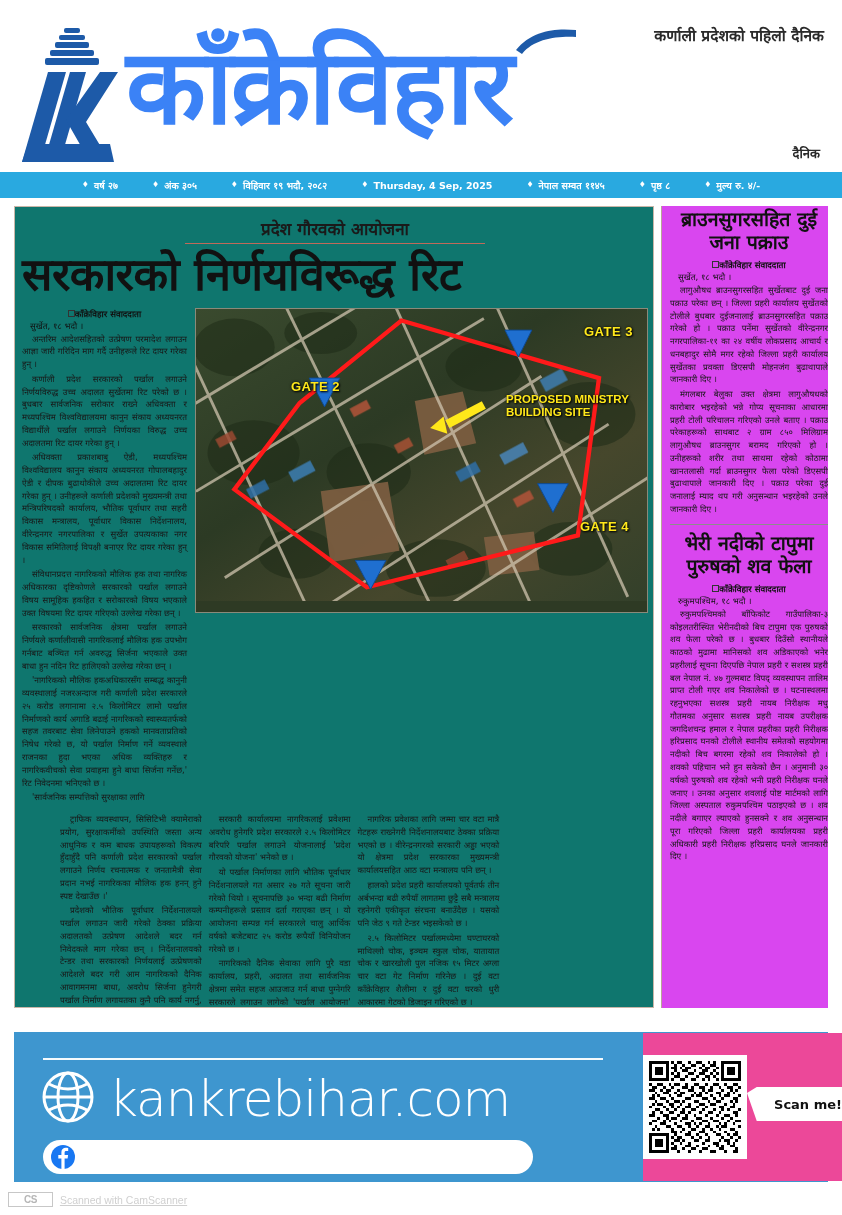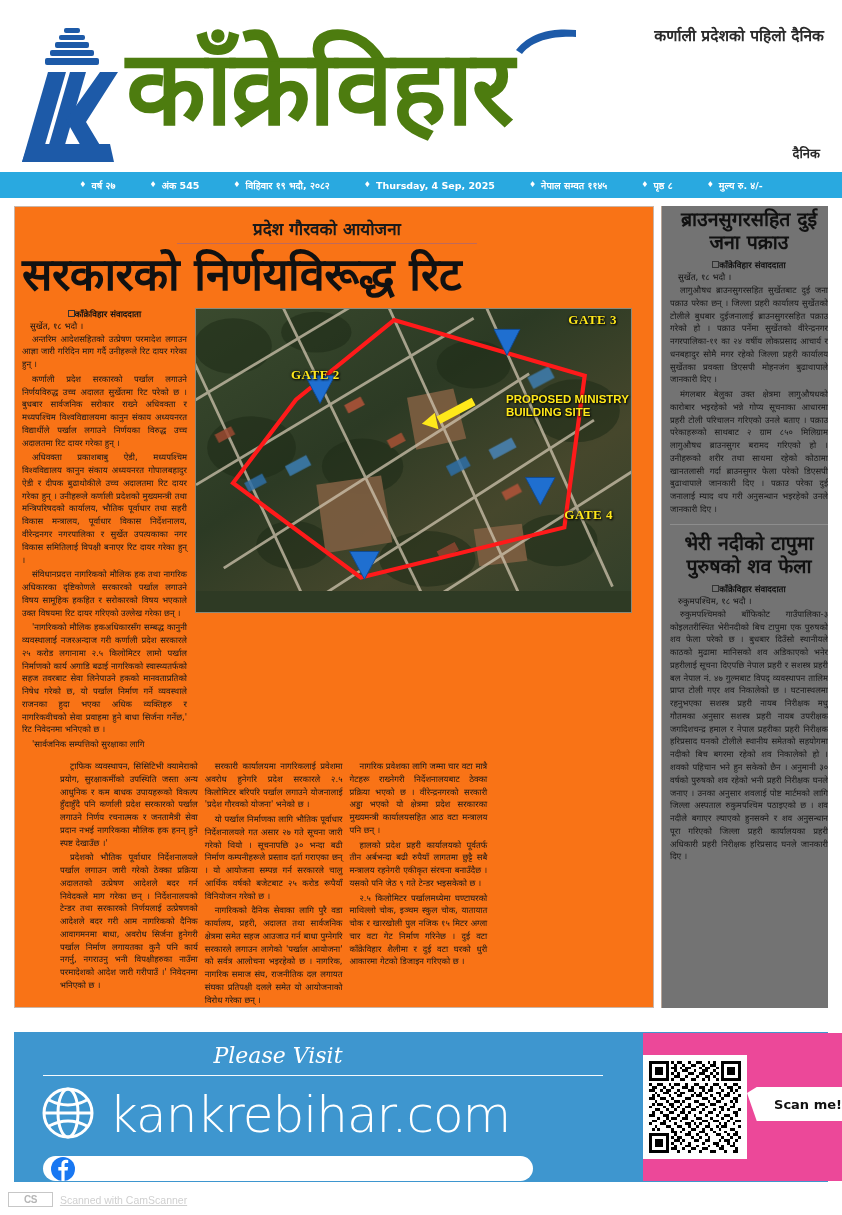--- a/index.html
+++ b/index.html
@@ -31,25 +31,25 @@
   .logo-text-wrap {
     position: relative;
     flex: 1 1 auto;
     height: 150px;
     display: flex;
     flex-direction: column;
     justify-content: center;
     margin-left: -6px;
   }
   .nameplate {
-    font-family: Liberation Sans, sans-serif;
+    font-family: Liberation Serif, serif;
     font-size: 104px;
     line-height: 0.95;
     font-weight: 700;
-    color: #4d7c0f;
+    color: #3b82f6;
     letter-spacing: -2px;
     white-space: nowrap;
     margin-top: 14px;
   }
   .tagline {
     position: absolute;
     right: 4px; top: 18px;
     font-size: 15.5px;
     font-weight: 700;
     color: #2a2a2a;
@@ -90,31 +90,31 @@
   
   .content {
     display: flex;
     gap: 0;
     padding: 8px 14px 0 14px;
     height: 810px;
   }
   .main-col {
     flex: 0 0 640px;
     border: 1.5px solid #c9b6a8;
-    background: #f97316;
-    padding: 8px 21px 6px 7px;
+    background: #0f766e;
+    padding: 8px 5px 6px 7px;
     position: relative;
     overflow: hidden;
   }
   .side-col {
     flex: 1 1 auto;
     margin-left: 7px;
     border-left: 1.5px solid #b9a597;
     padding-left: 8px;
-    background: #737373;
+    background: #d946ef;
     position: relative;
     overflow: hidden;
   }
 
   
   .kicker {
     text-align: center;
     font-size: 17px;
     font-weight: 700;
     color: #1a1a1a;
@@ -180,21 +180,22 @@
     border: 1px solid #8a8a7a;
   }
   .map-canvas { position:absolute; inset:0; }
   .gate-label {
     position: absolute;
     color: #ffe81a;
     font-weight: 800;
     font-size: 13px;
     text-shadow: 0 0 3px rgba(0,0,0,.9), 1px 1px 2px #000;
     letter-spacing: .5px;
-    font-family: Liberation Serif, serif;
+    font-family: Liberation Sans, sans-serif;
+    margin-top: 12px;
   }
   .site-label {
     position:absolute;
     color:#ffe81a;
     font-weight:800;
     font-size: 11.5px;
     line-height:1.15;
     text-shadow: 0 0 3px rgba(0,0,0,.9), 1px 1px 2px #000;
     font-family:"Liberation Sans", sans-serif;
   }
@@ -372,21 +373,21 @@
     </div>
   </div>
 
   <div class="infobar" id="infobar">
       <div class="cell">
         <span class="diamond">♦</span>
         <span>वर्ष २७</span>
       </div>
       <div class="cell">
         <span class="diamond">♦</span>
-        <span>अंक 545</span>
+        <span>अंक ३०५</span>
       </div>
       <div class="cell">
         <span class="diamond">♦</span>
         <span>विहिवार १९ भदौ, २०८२</span>
       </div>
       <div class="cell">
         <span class="diamond">♦</span>
         <span>Thursday, 4 Sep,  2025</span>
       </div>
       <div class="cell">
@@ -415,20 +416,21 @@
           <div class="byline">
             <span class="box"></span>
             <span>काँक्रेविहार संवाददाता</span>
           </div>
           <div class="dateline">सुर्खेत, १८ भदौ ।</div>
           <div id="lead-col1">
               <p class="ptext">अन्तरिम आदेशसहितको उत्प्रेषण परमादेश लगाउन आज्ञा जारी गरिदिन माग गर्दै उनीहरूले रिट दायर गरेका हुन् ।</p>
               <p class="ptext">कर्णाली प्रदेश सरकारको पर्खाल लगाउने निर्णयविरुद्ध उच्च अदालत सुर्खेतमा रिट परेको छ । बुधबार सार्वजनिक सरोकार राख्ने अधिवक्ता र मध्यपश्चिम विश्वविद्यालयमा कानुन संकाय अध्ययनरत विद्यार्थीले पर्खाल लगाउने निर्णयका विरुद्ध उच्च अदालतमा रिट दायर गरेका हुन् ।</p>
               <p class="ptext">अधिवक्ता प्रकाशबाबु ऐडी, मध्यपश्चिम विश्वविद्यालय कानुन संकाय अध्ययनरत गोपालबहादुर ऐडी र दीपक बुढाथोकीले उच्च अदालतमा रिट दायर गरेका हुन् । उनीहरूले कर्णाली प्रदेशको मुख्यमन्त्री तथा मन्त्रिपरिषदको कार्यालय, भौतिक पूर्वाधार तथा सहरी विकास मन्त्रालय, पूर्वाधार विकास निर्देशनालय, वीरेन्द्रनगर नगरपालिका र सुर्खेत उपत्यकाका नगर विकास समितिलाई विपक्षी बनाएर रिट दायर गरेका हुन् ।</p>
               <p class="ptext">संविधानप्रदत्त नागरिकको मौलिक हक तथा नागरिक अधिकारका दृष्टिकोणले सरकारको पर्खाल लगाउने विषय सामूहिक हकहित र सरोकारको विषय भएकाले उक्त विषयमा रिट दायर गरिएको उल्लेख गरेका छन् ।</p>
+              <p class="ptext">सरकारको सार्वजनिक क्षेत्रमा पर्खाल लगाउने निर्णयले कर्णालीवासी नागरिकलाई मौलिक हक उपभोग गर्नबाट बञ्चित गर्न अवरुद्ध सिर्जना भएकाले उक्त बाधा हुन नदिन रिट हालिएको उल्लेख गरेका छन् ।</p>
               <p class="ptext">'नागरिकको मौलिक हकअधिकारसँग सम्बद्ध कानुनी व्यवस्थालाई नजरअन्दाज गरी कर्णाली प्रदेश सरकारले २५ करोड लगानामा २.५ किलोमिटर लामो पर्खाल निर्माणको कार्य अगाडि बढाई नागरिकको स्वास्थ्यतर्फको सहज तवरबाट सेवा लिनेपाउने हकको मानवताप्रतिको निषेध गरेको छ, यो पर्खाल निर्माण गर्ने व्यवस्थाले राजनका हुदा भएका अधिक व्यक्तिहरु र नागरिकवीचको सेवा प्रवाहमा हुने बाधा सिर्जना गर्नेछ,' रिट निवेदनमा भनिएको छ ।</p>
               <p class="ptext">'सार्वजनिक सम्पत्तिको सुरक्षाका लागि</p>
             </div>
         </div>
 
         <div class="lead-figure">
           <div class="map">
             <svg class="map-canvas" viewBox="0 0 470 305" preserveAspectRatio="none">
               <defs>
                 <linearGradient id="g1" x1="0" y1="0" x2="1" y2="1">
@@ -553,21 +555,20 @@
         <div id="side2">
             <p class="ptext">रुकुमपश्चिमको बाँफिकोट गाउँपालिका-३ कोइलतरीस्थित भेरीनदीको बिच टापुमा एक पुरुषको शव फेला परेको छ । बुधबार दिउँसो स्थानीयले काठको मुढामा मानिसको शव अडिकाएको भनेर प्रहरीलाई सूचना दिएपछि नेपाल प्रहरी र सशस्त्र प्रहरी बल नेपाल नं. ४७ गुल्मबाट विपद् व्यवस्थापन तालिम प्राप्त टोली गएर शव निकालेको छ । घटनास्थलमा रहनुभएका सशस्त्र प्रहरी नायब निरीक्षक मधु गौतमका अनुसार सशस्त्र प्रहरी नायब उपरीक्षक जगदिशचन्द्र हमाल र नेपाल प्रहरीका प्रहरी निरीक्षक हरिप्रसाद घनको टोलीले स्थानीय समेतको सहयोगमा नदीको बिच बगरमा रहेको शव निकालेको हो । शवको पहिचान भने हुन सकेको छैन । अनुमानी ३० वर्षको पुरुषको शव रहेको भनी प्रहरी निरीक्षक घनले जनाए । उनका अनुसार शवलाई पोष्ट मार्टमको लागि जिल्ला अस्पताल रुकुमपश्चिम पठाइएको छ । शव नदीले बगाएर ल्याएको हुनसक्ने र शव अनुसन्धान पूरा गरिएको जिल्ला प्रहरी कार्यालयका प्रहरी अधिकारी प्रहरी निरीक्षक हरिप्रसाद घनले जानकारी दिए ।</p>
           </div>
       </div>
     </div>
   </div>
 
   <div class="adwrap">
 
     <div class="ad-left">
-      <div class="please-visit">Please Visit</div>
       <div class="pv-rule"></div>
       <div class="url-row">
         <span class="globe">
           <svg width="54" height="54" viewBox="0 0 54 54">
             <circle cx="27" cy="27" r="24" fill="none" stroke="#fff" stroke-width="3"></circle>
             <ellipse cx="27" cy="27" rx="10" ry="24" fill="none" stroke="#fff" stroke-width="3"></ellipse>
             <line x1="3" y1="27" x2="51" y2="27" stroke="#fff" stroke-width="3"></line>
             <path d="M8 14 Q27 24 46 14" fill="none" stroke="#fff" stroke-width="3"></path>
             <path d="M8 40 Q27 30 46 40" fill="none" stroke="#fff" stroke-width="3"></path>
           </svg>

